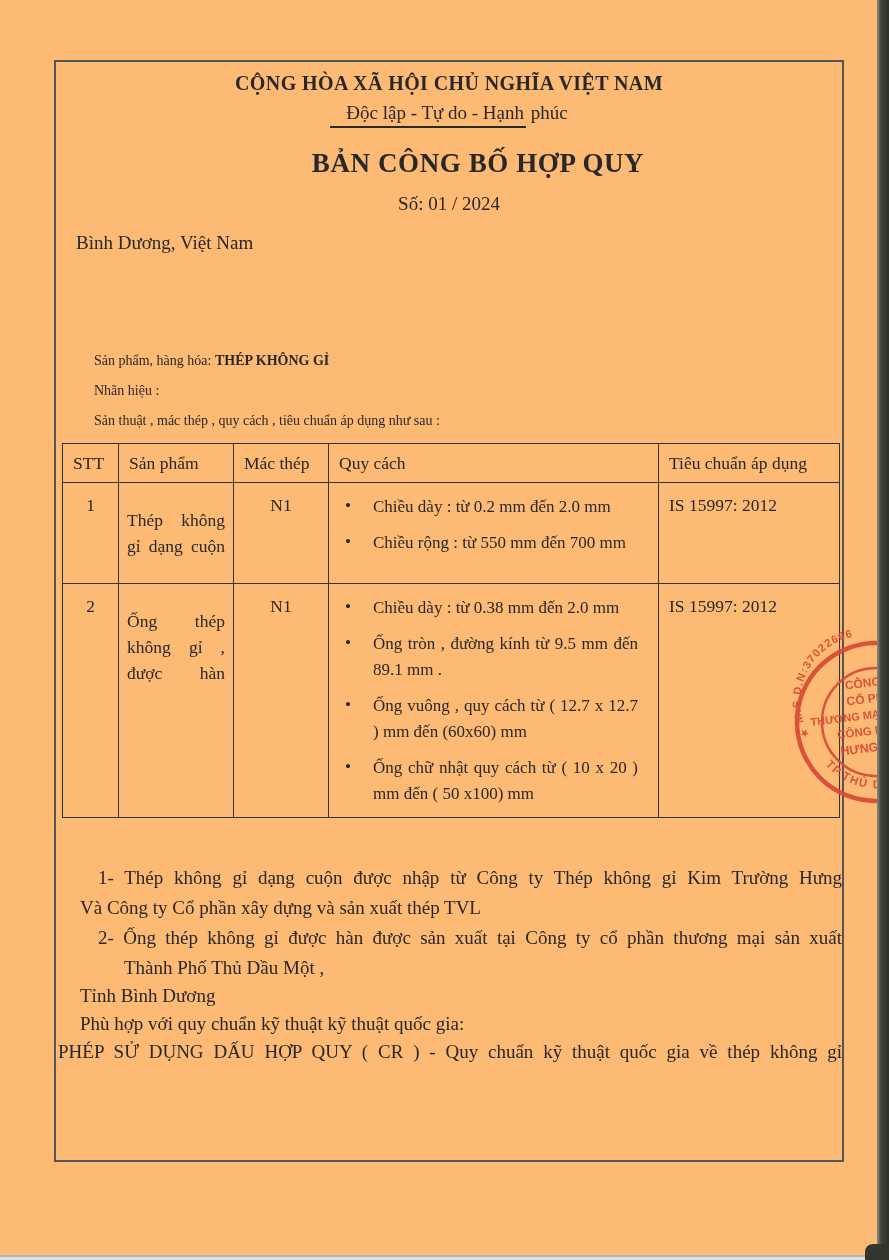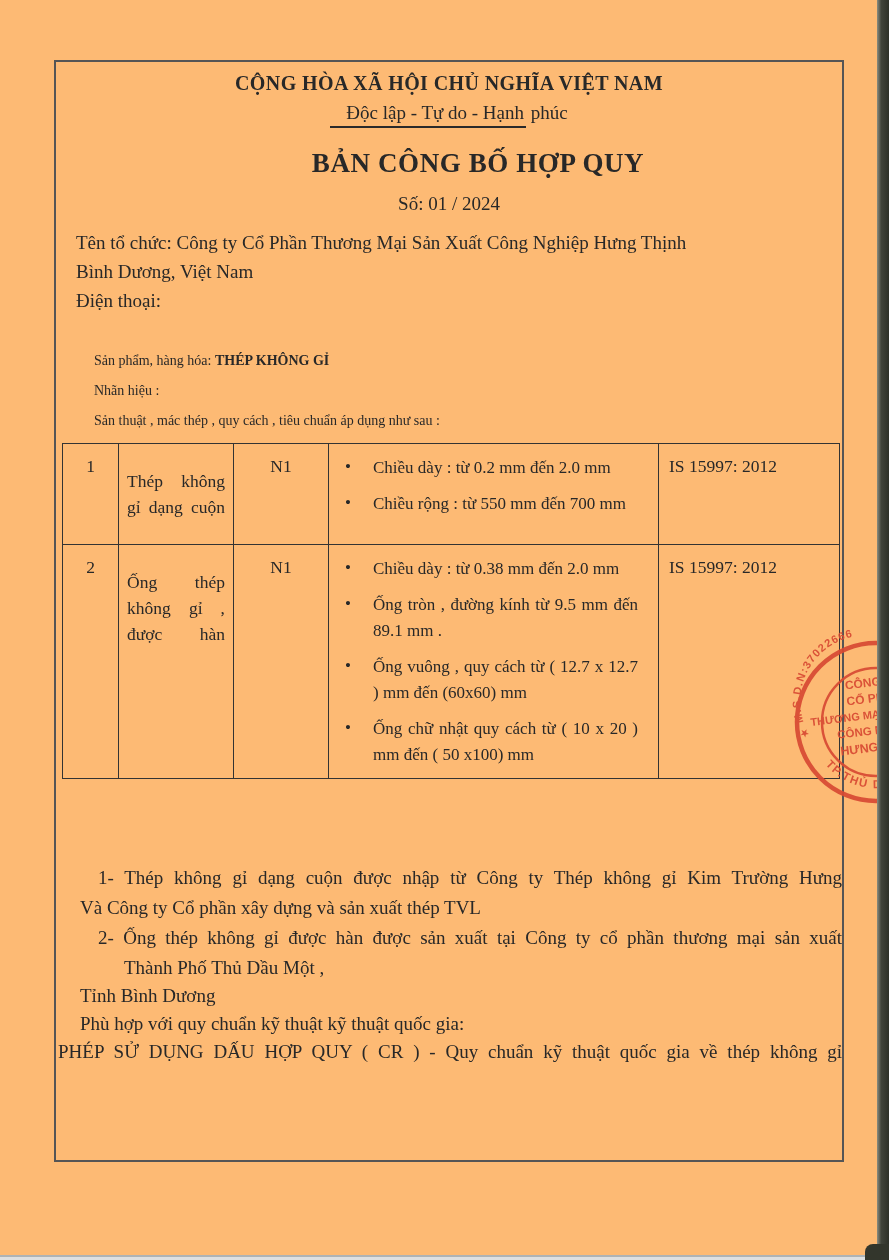--- a/index.html
+++ b/index.html
@@ -66,40 +66,45 @@
 <div class="paper">
   <div class="frame">
 
     <div class="nat-line1">CỘNG HÒA XÃ HỘI CHỦ NGHĨA VIỆT NAM</div>
     <div class="nat-line2"><span class="u">Độc lập - Tự do - Hạnh</span><span> phúc</span></div>
 
     <div class="doc-title">BẢN CÔNG BỐ HỢP QUY</div>
     <div class="doc-number">Số: 01 / 2024</div>
 
     <div class="info">
-      <div>Tên tổ chức: Công ty Cổ Phần Thương Mại Sản Xuất Công Nghiệp Hưng Thịnh</div>
       <div>Bình Dương, Việt Nam</div>
-      <div>Điện thoại:</div>
     </div>
 
     <div class="product-block">
       <div><span>Sản phẩm, hàng hóa: </span><span class="bold">THÉP KHÔNG GỈ</span></div>
       <div>Nhãn hiệu :</div>
       <div>Sản thuật , mác thép , quy cách , tiêu chuẩn áp dụng như sau :</div>
     </div>
 
     <table class="spec">
       <colgroup>
         <col style="width:56px">
           <col style="width:115px">
           <col style="width:95px">
           <col style="width:330px">
           <col style="width:181px">
       </colgroup>
       <tbody>
+          <tr>
+        <th class="c">STT</th>
+        <th>Sản phẩm</th>
+        <th>Mác thép</th>
+        <th>Quy cách</th>
+        <th>Tiêu chuẩn áp dụng</th>
+      </tr>
       <tr class="r1">
         <td class="c cell-pad">1</td>
         <td class="prod">Thép không
 gỉ dạng cuộn</td>
         <td class="c cell-pad">N1</td>
         <td>
           <ul class="specs">
             <li>Chiều dày : từ 0.2 mm đến 2.0 mm</li>
             <li>Chiều rộng : từ 550 mm đến 700 mm</li>
           </ul>

